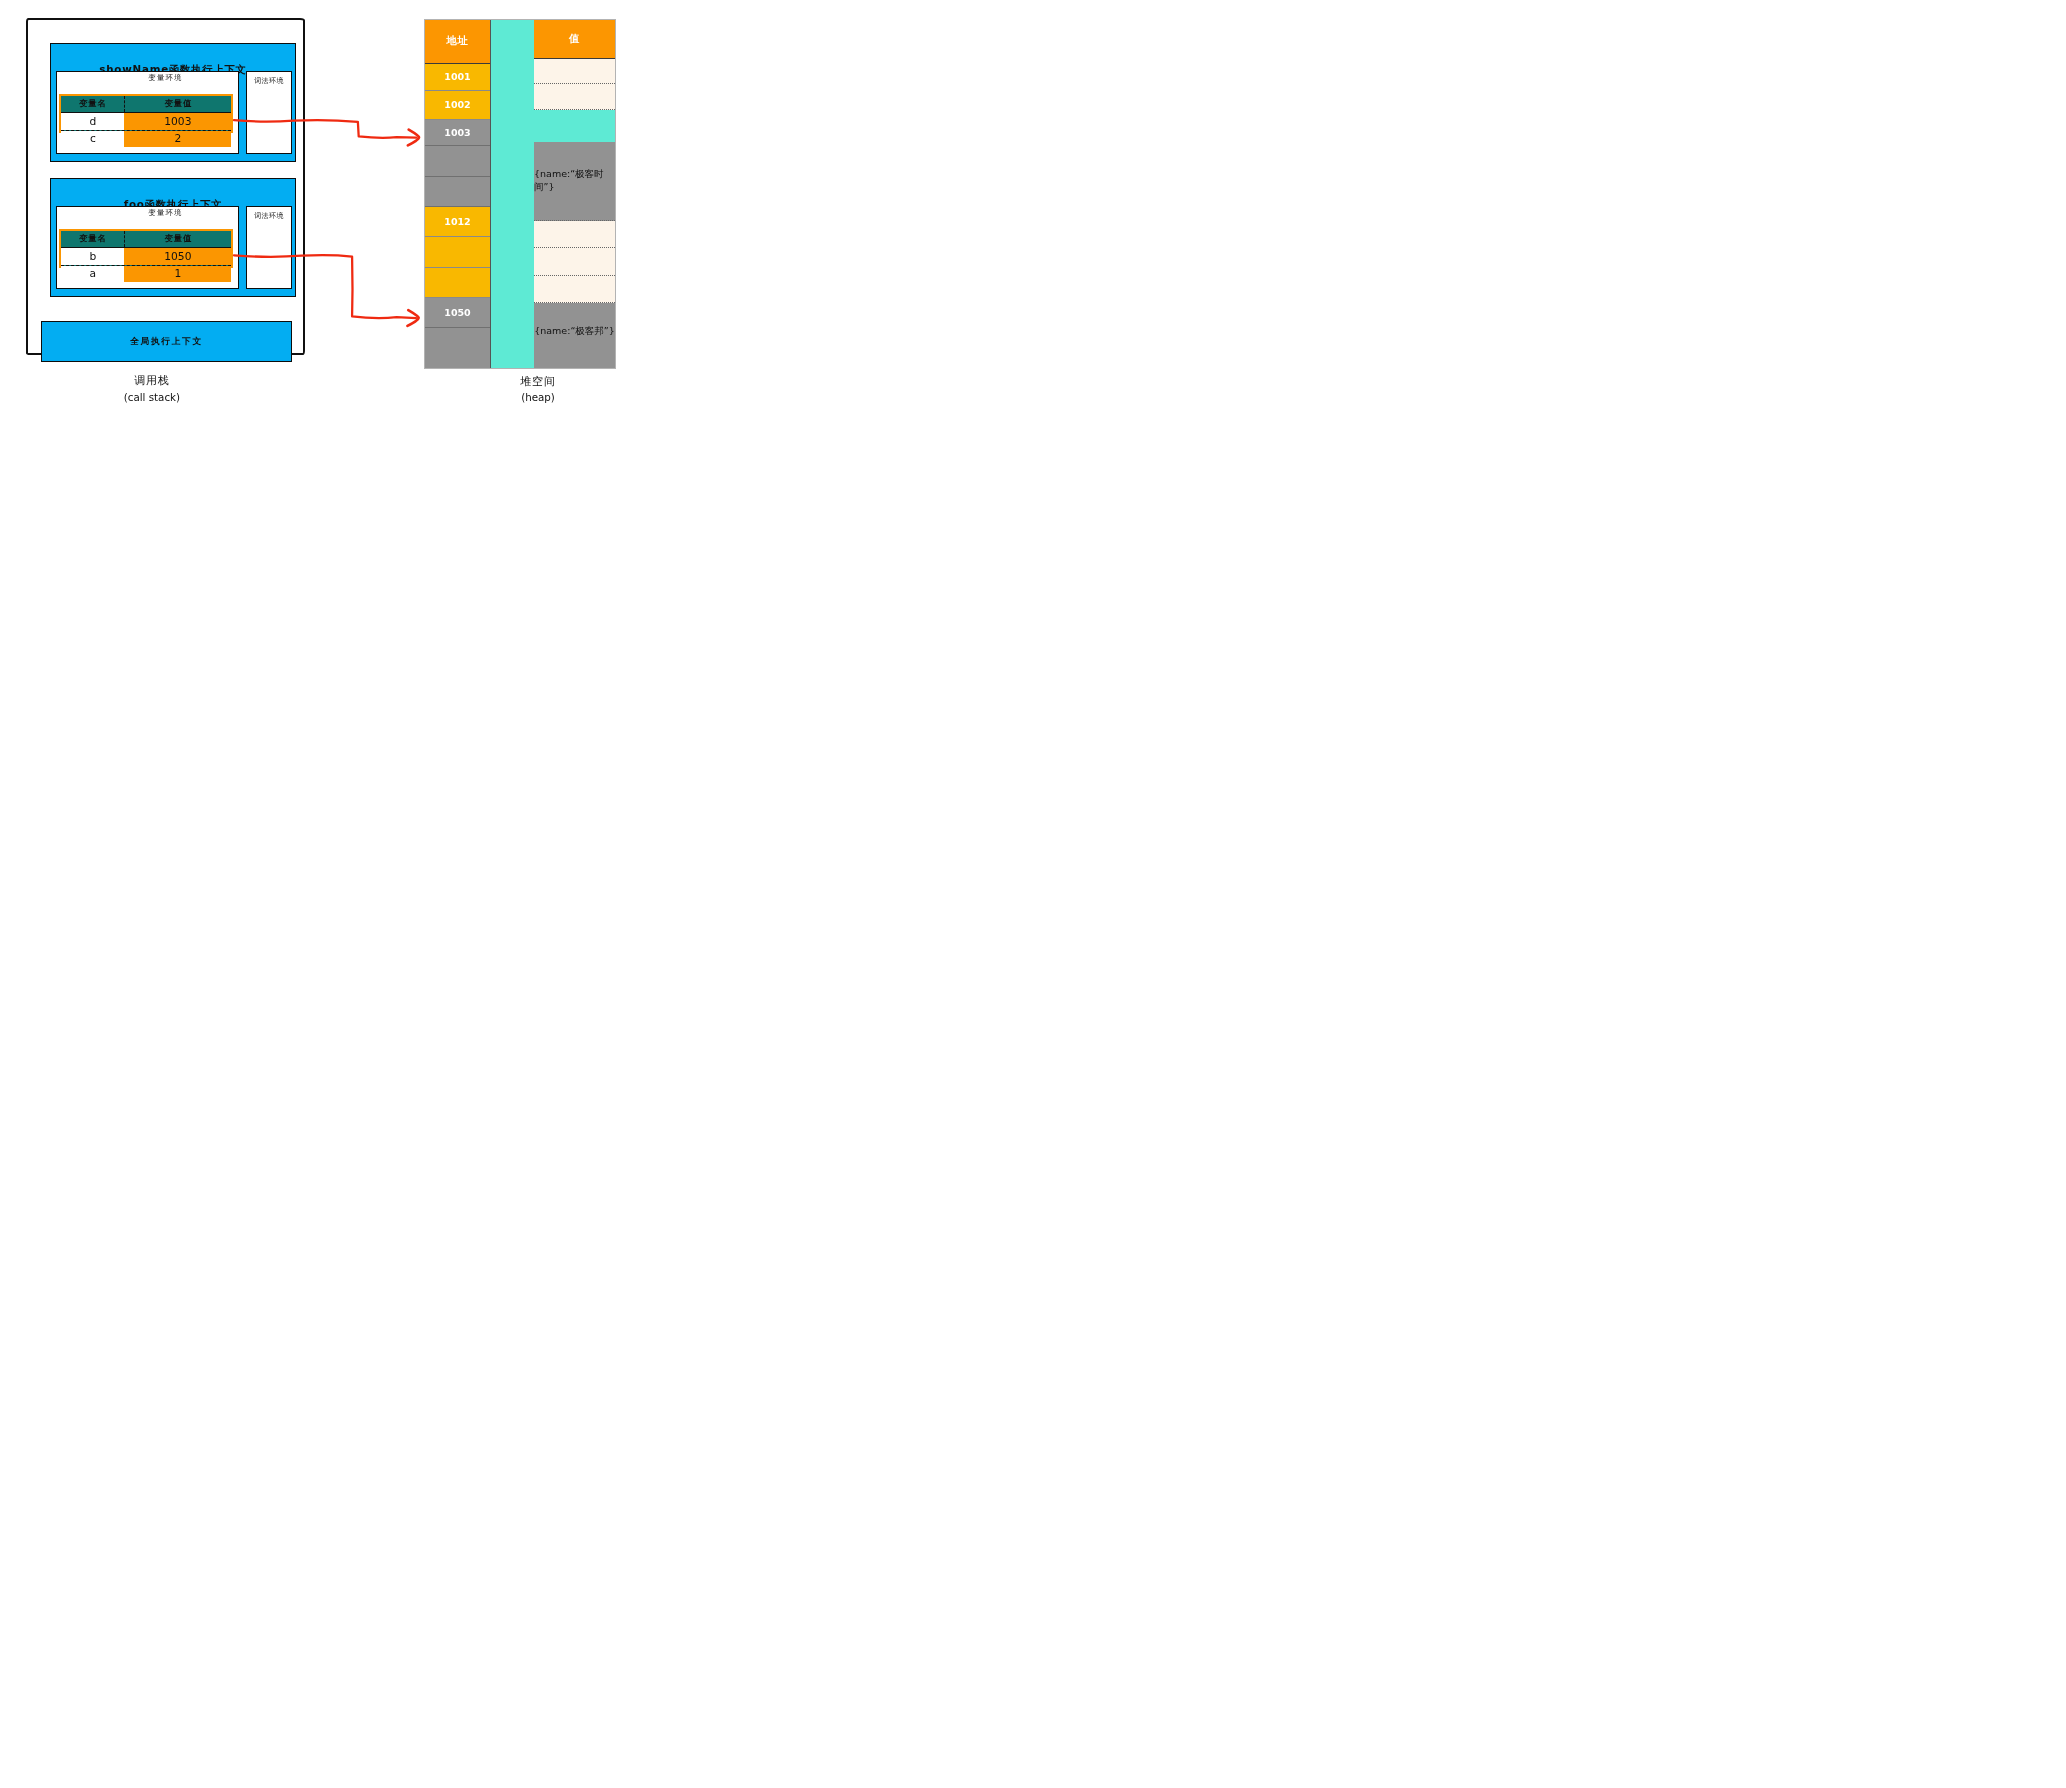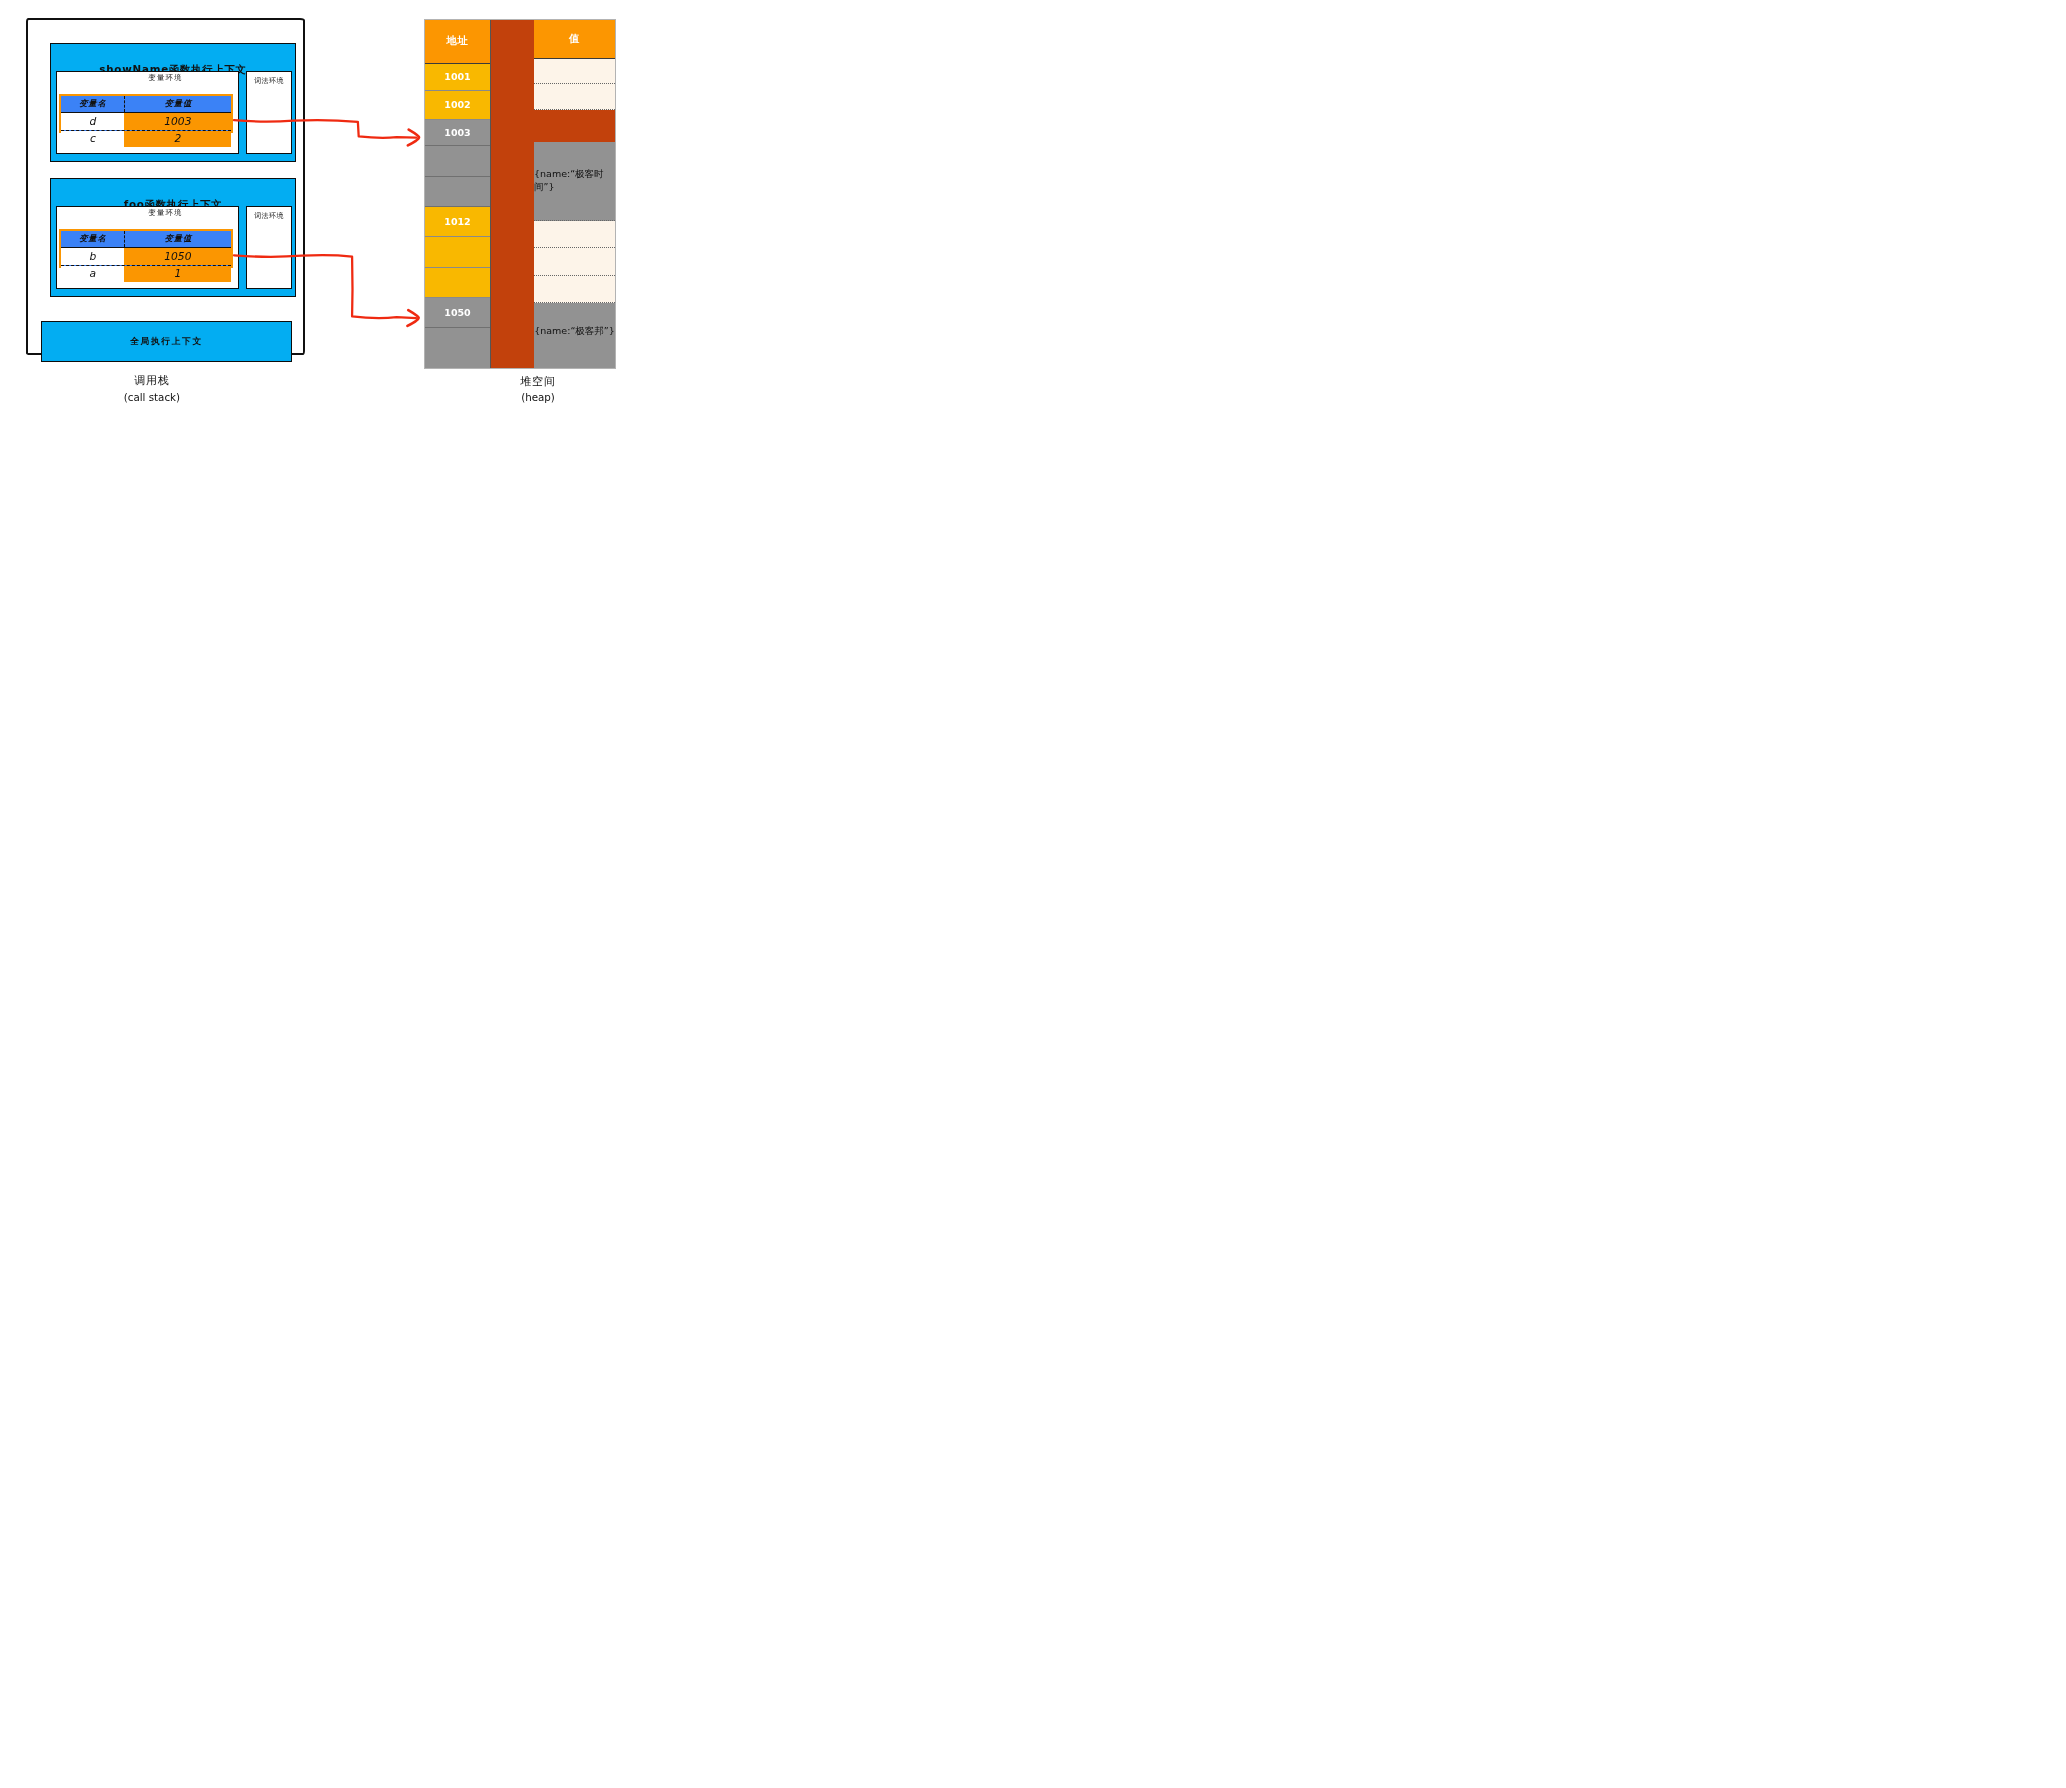--- a/index.html
+++ b/index.html
@@ -23,22 +23,22 @@
     position:absolute;left:4.5px;top:27px;width:183px;height:83px;background:#fff;
     border:1.2px solid #0d0d0d;box-sizing:border-box;
   }
   .var-env-label{text-align:center;font-size:7.4px;margin-top:1px;letter-spacing:1.2px;padding-left:37px;}
   .lex-env{
     position:absolute;left:195px;top:27px;width:46px;height:83px;background:#fff;
     border:1.2px solid #0d0d0d;box-sizing:border-box;font-size:7px;text-align:center;
     padding-top:4px;letter-spacing:0.4px;
   }
   .vtable{
-    position:absolute;left:2.9px;top:21.5px;width:174px;height:39px;background:#3b82f6;
-    border:2.1px solid #FB9601;box-sizing:border-box;font-style:italic;
+    position:absolute;left:2.9px;top:21.5px;width:174px;height:39px;background:#0f766e;
+    border:2.1px solid #FB9601;box-sizing:border-box;
   }
   .vt-hdr{display:flex;height:17.4px;border-bottom:1.2px solid #101010;box-sizing:border-box;}
   .vt-hdr .c1{width:37%;display:flex;align-items:center;justify-content:center;font-size:8.3px;letter-spacing:0.8px;font-weight:600;}
   .vt-hdr .c2{flex:1;display:flex;align-items:center;justify-content:center;font-size:8.3px;letter-spacing:0.8px;font-weight:600;border-left:0.8px dashed #101010;}
   .vt-row{display:flex;height:17px;}
   .vt-row + .vt-row{border-top:1.2px dashed #101010;box-sizing:border-box;}
   .vt-row .c1{width:37%;display:flex;align-items:center;justify-content:center;font-size:10.7px;background:#fff;}
   .vt-row .c2{flex:1;display:flex;align-items:center;justify-content:center;font-size:10.7px;background:#FB9601;}
   .global-bar{
     position:absolute;left:41px;top:321px;width:251px;height:41px;background:#03ADF2;
@@ -46,21 +46,21 @@
     font-size:8.7px;letter-spacing:1.7px;font-weight:600;
   }
   .caption{position:absolute;text-align:center;}
   .cap-stack{left:12.4px;top:373px;width:279px;font-size:11px;letter-spacing:0.8px;}
   .cap-stack-en{left:12.4px;top:391px;width:279px;font-size:10.3px;}
   .cap-heap{left:442px;top:374px;width:192px;font-size:11px;letter-spacing:0.8px;}
   .cap-heap-en{left:442px;top:391px;width:192px;font-size:10.3px;}
   
   .heap{
     position:absolute;left:424px;top:18.6px;width:192px;height:350px;
-    border:0.8px solid #b3b3b3;box-sizing:border-box;display:flex;background:#c2410c;gap:43px;
+    border:0.8px solid #b3b3b3;box-sizing:border-box;display:flex;background:#5eead4;gap:43px;
   }
   .h-addr{width:66px;border-right:0.8px solid #555;box-sizing:border-box;display:flex;flex-direction:column;}
   .h-val{flex:1;display:flex;flex-direction:column;}
   .hc{box-sizing:border-box;display:flex;align-items:center;justify-content:center;}
   .addr-hdr,.val-hdr{height:44px;background:#FC9601;color:#fff;font-size:10.3px;font-weight:bold;letter-spacing:0.8px;border-bottom:1.2px solid #3a3a3a;}
   .a-yellow{background:#F9B800;color:#fff;font-size:9.5px;font-weight:bold;border-bottom:0.8px solid #8a8a8a;}
   .a-gray{background:#929292;color:#fff;font-size:9.5px;font-weight:bold;border-bottom:0.8px solid #707070;}
   .a-last{border-bottom:none;}
   .v-cream{background:#FDF4E9;border-bottom:0.8px dotted #666;}
   .v-gray{background:#929292;color:#101010;font-size:9.5px;border-bottom:0.8px dotted #666;}

